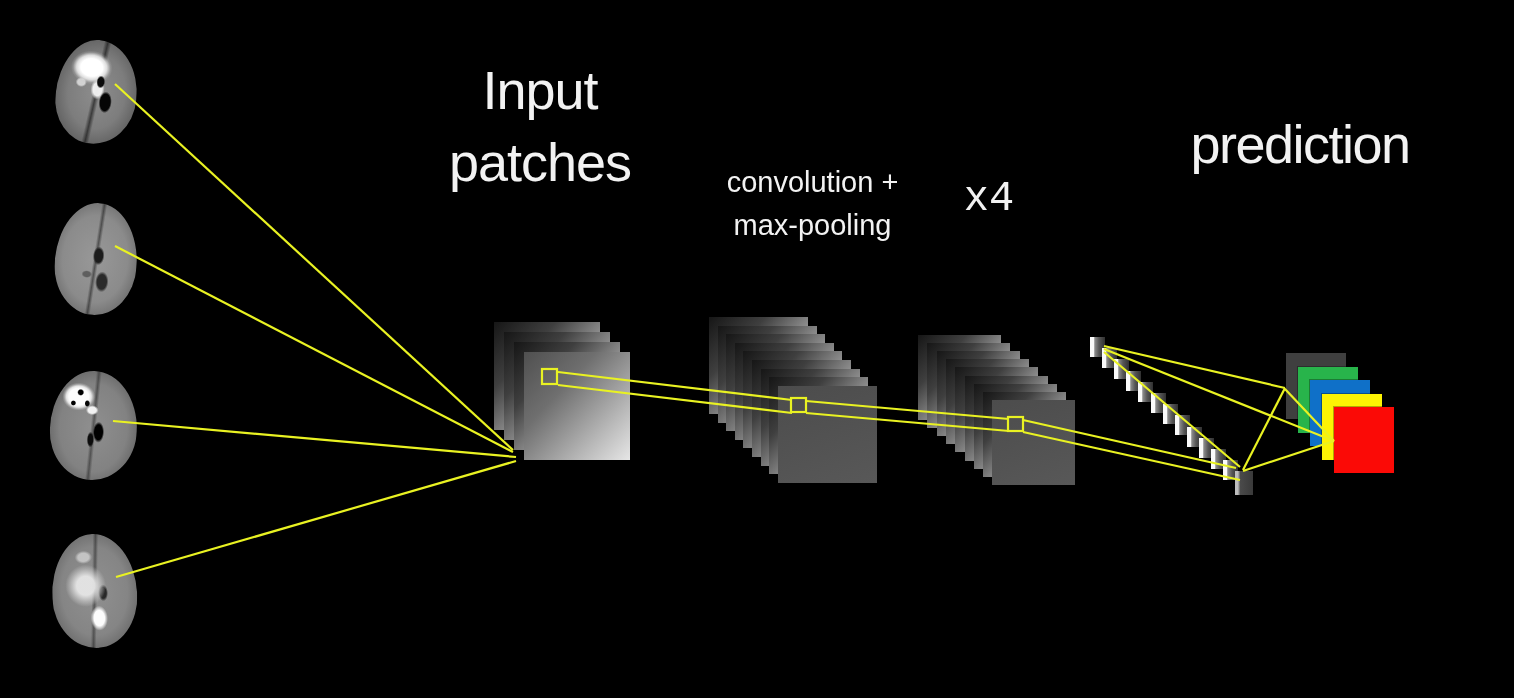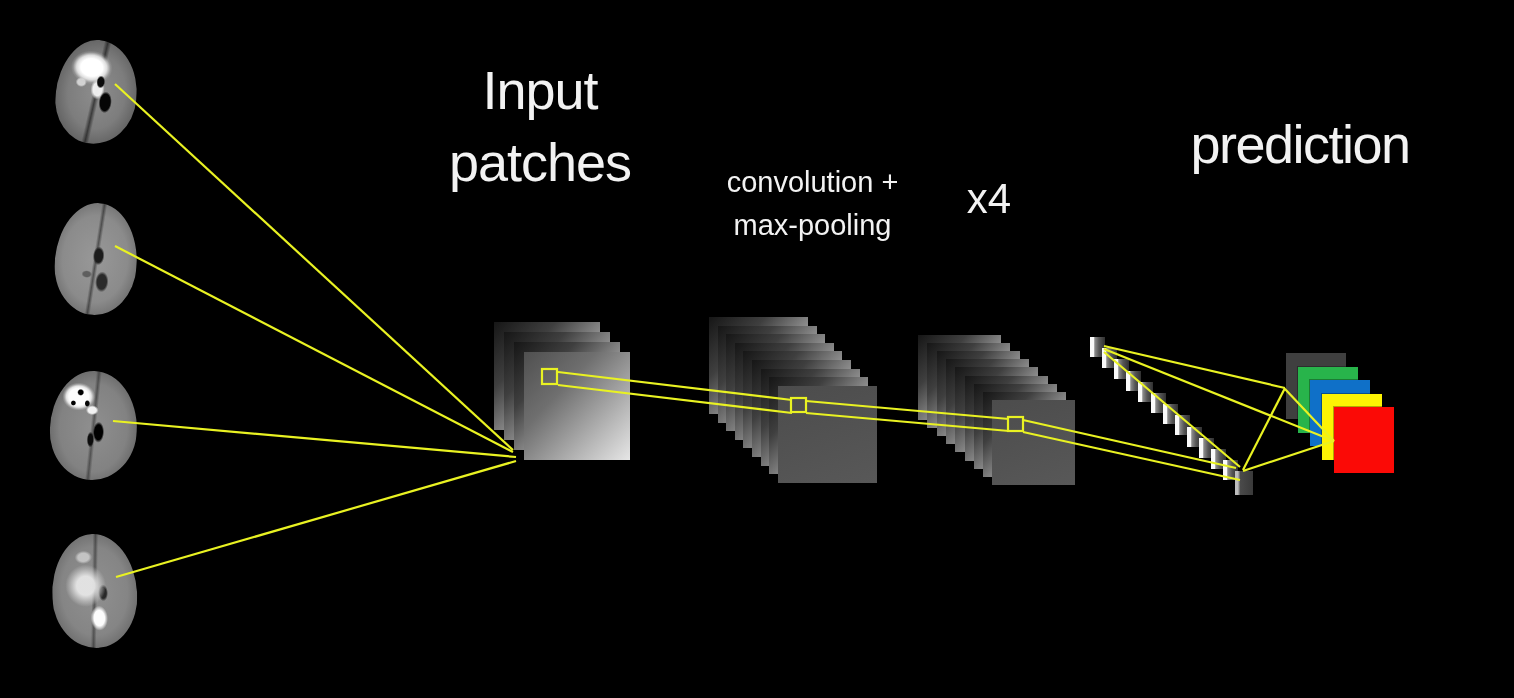--- a/index.html
+++ b/index.html
@@ -1,21 +1,21 @@
 <!DOCTYPE html>
 <html style="--c-background: #000000; --c-text: #f2f2f2; --c-connector: #e9f222;"><head>
 <meta charset="utf-8">
 <style>
   html,body{margin:0;padding:0;background:#000;}
   #canvas{position:relative;width:1514px;height:698px;background:var(--c-background,#000);overflow:hidden;
           font-family:"Liberation Sans", sans-serif;}
   .label{position:absolute;text-align:center;color:var(--c-text,#f2f2f2);}
   #label-input{left:415px;top:54px;width:250px;font-size:54px;line-height:72px;letter-spacing:-1px;}
   #label-convpool{left:660px;top:161px;width:305px;font-size:29px;line-height:43px;}
-  #label-x4{left:944px;top:176px;width:90px;font-size:42px;line-height:46px;}
+  #label-x4{left:944px;top:176px;width:90px;font-size:42px;line-height:46px;font-family:Liberation Mono, monospace;}
   #label-prediction{left:1085px;top:110px;width:430px;font-size:54px;line-height:69px;letter-spacing:-1.5px;}
 
   .brain{position:absolute;}
   #brain1{left:56px;top:40px;width:81px;height:104px;transform:rotate(6deg);
     border-radius:47% 53% 52% 48% / 56% 54% 46% 44%;
     background:
       radial-gradient(9px 15px at 62% 59%, #050505 55%, transparent 72%),
       radial-gradient(6px 9px at 54% 40%, #0b0b0b 50%, transparent 72%),
       radial-gradient(26px 21px at 41% 27%, #ffffff 42%, #dedede 58%, rgba(200,200,200,.25) 72%, transparent 80%),
       radial-gradient(10px 15px at 51% 47%, rgba(245,245,245,.95) 45%, transparent 70%),

